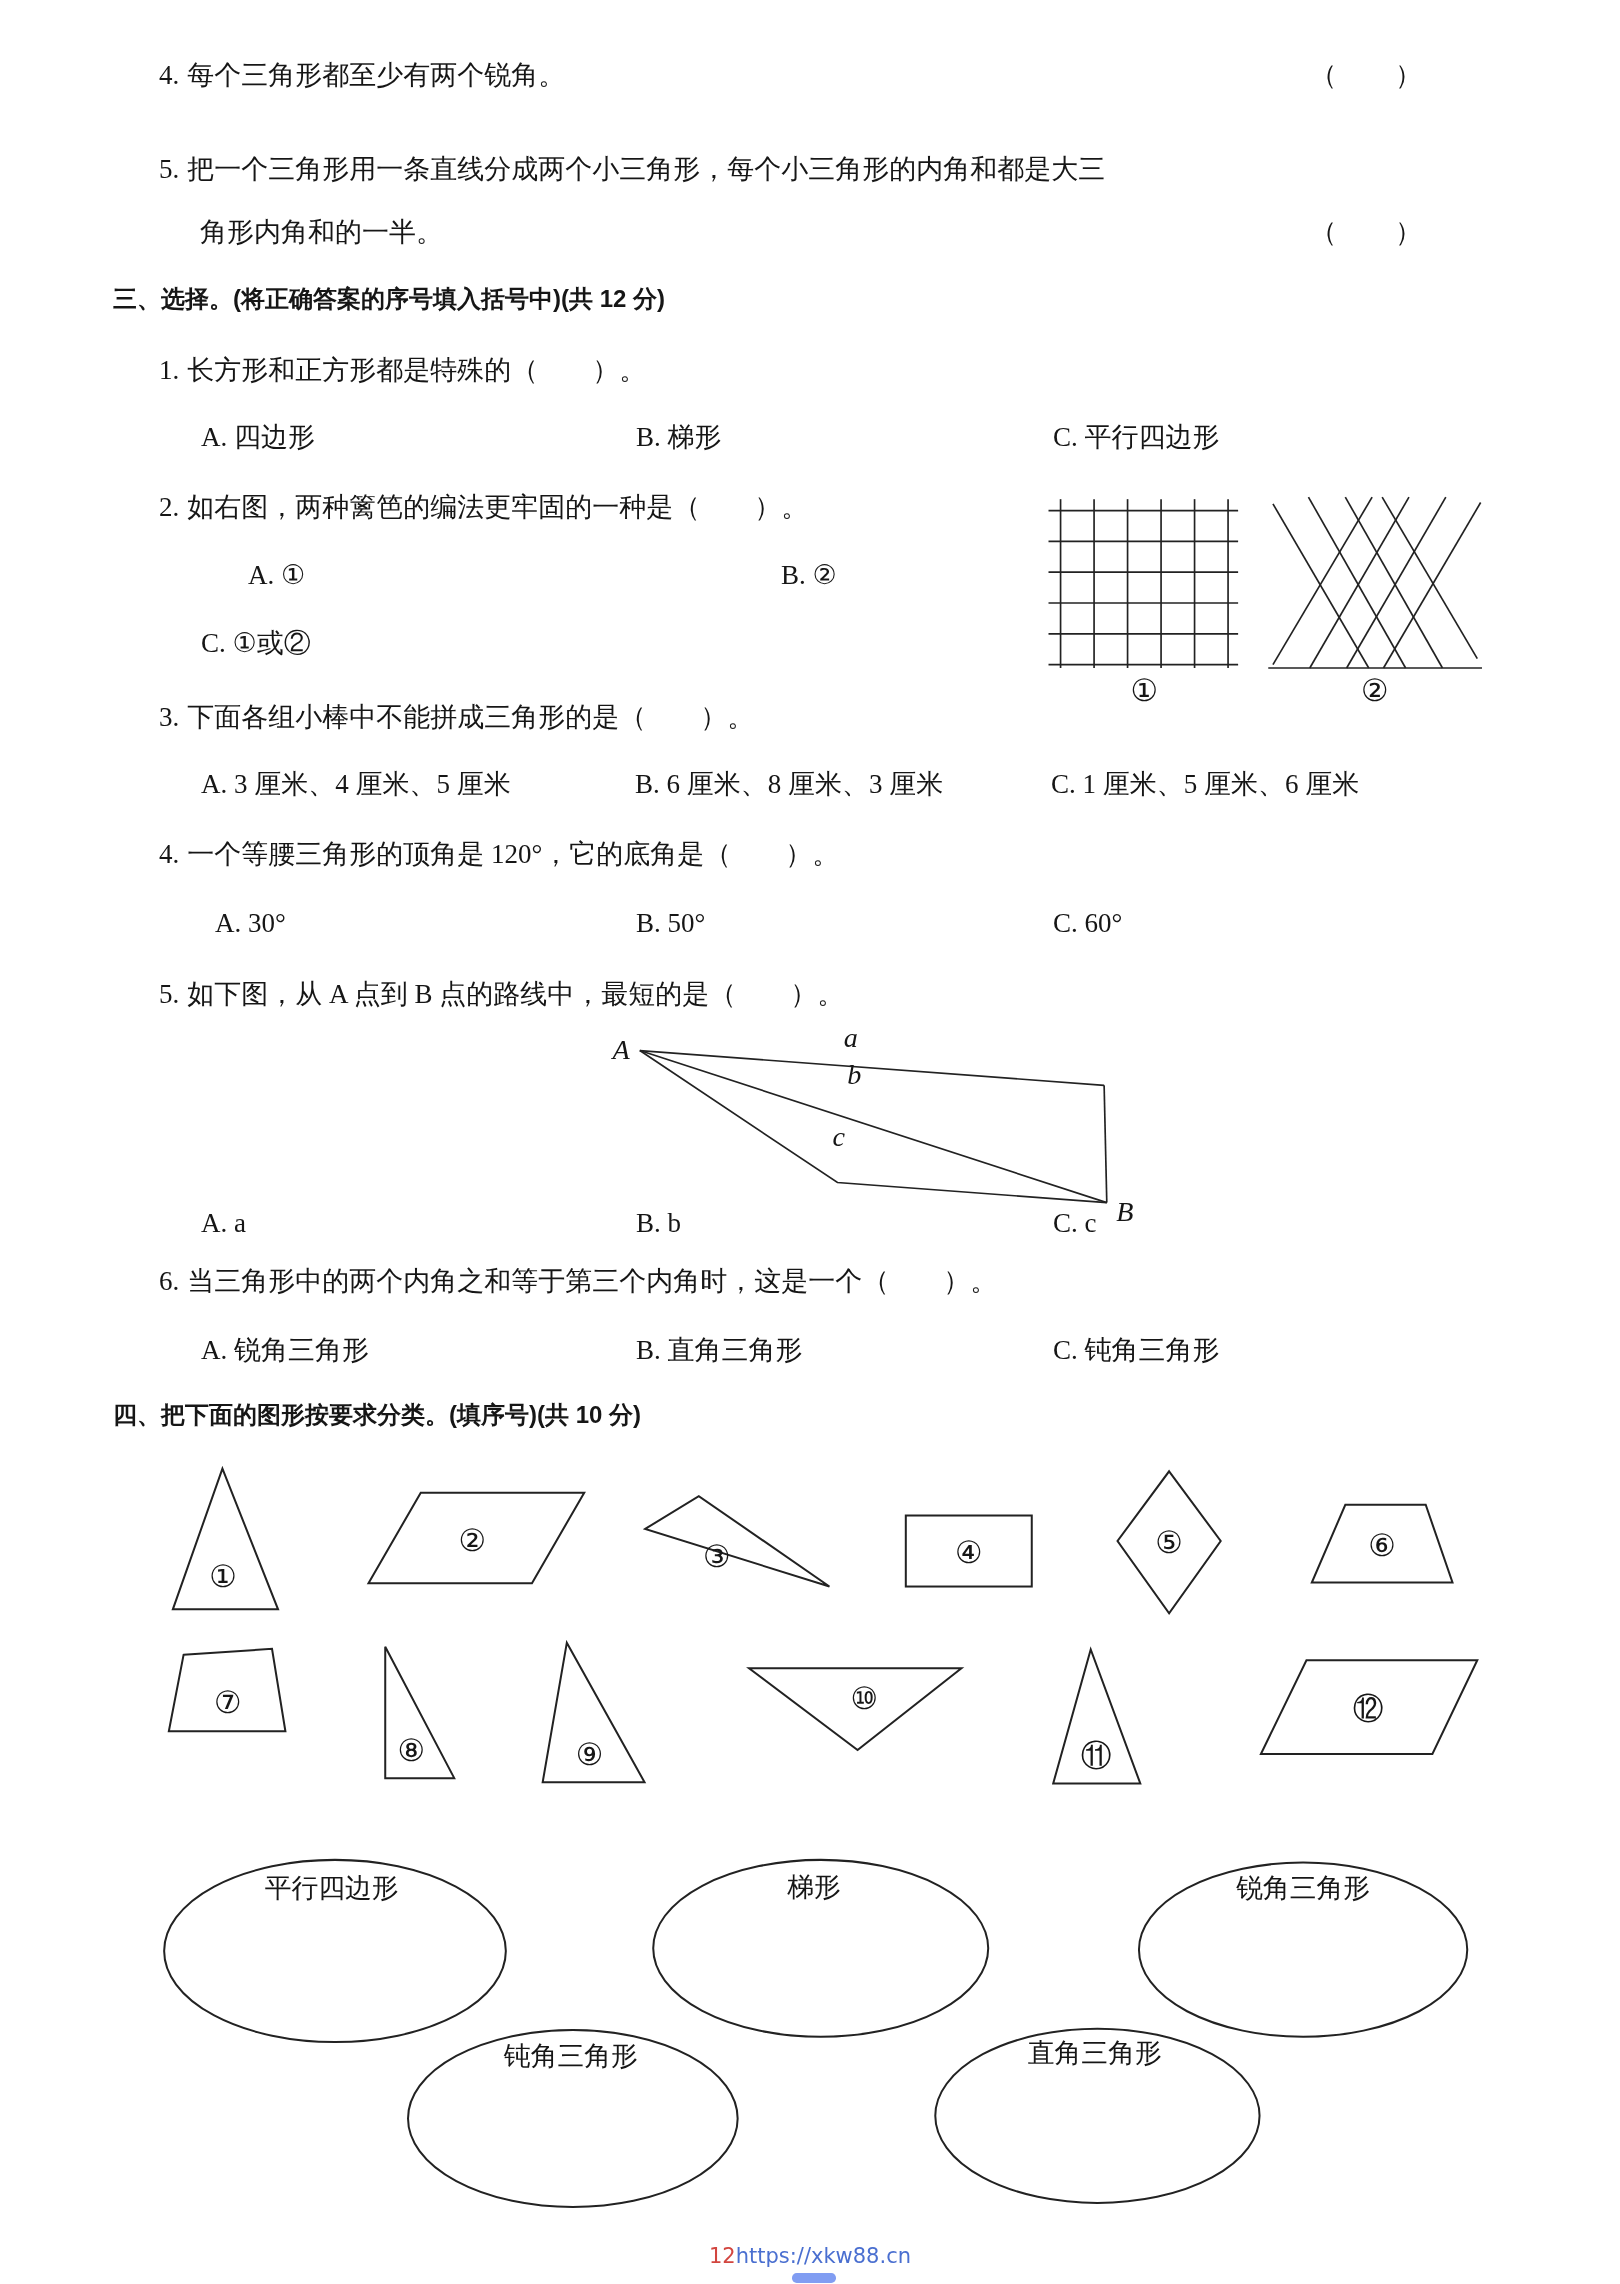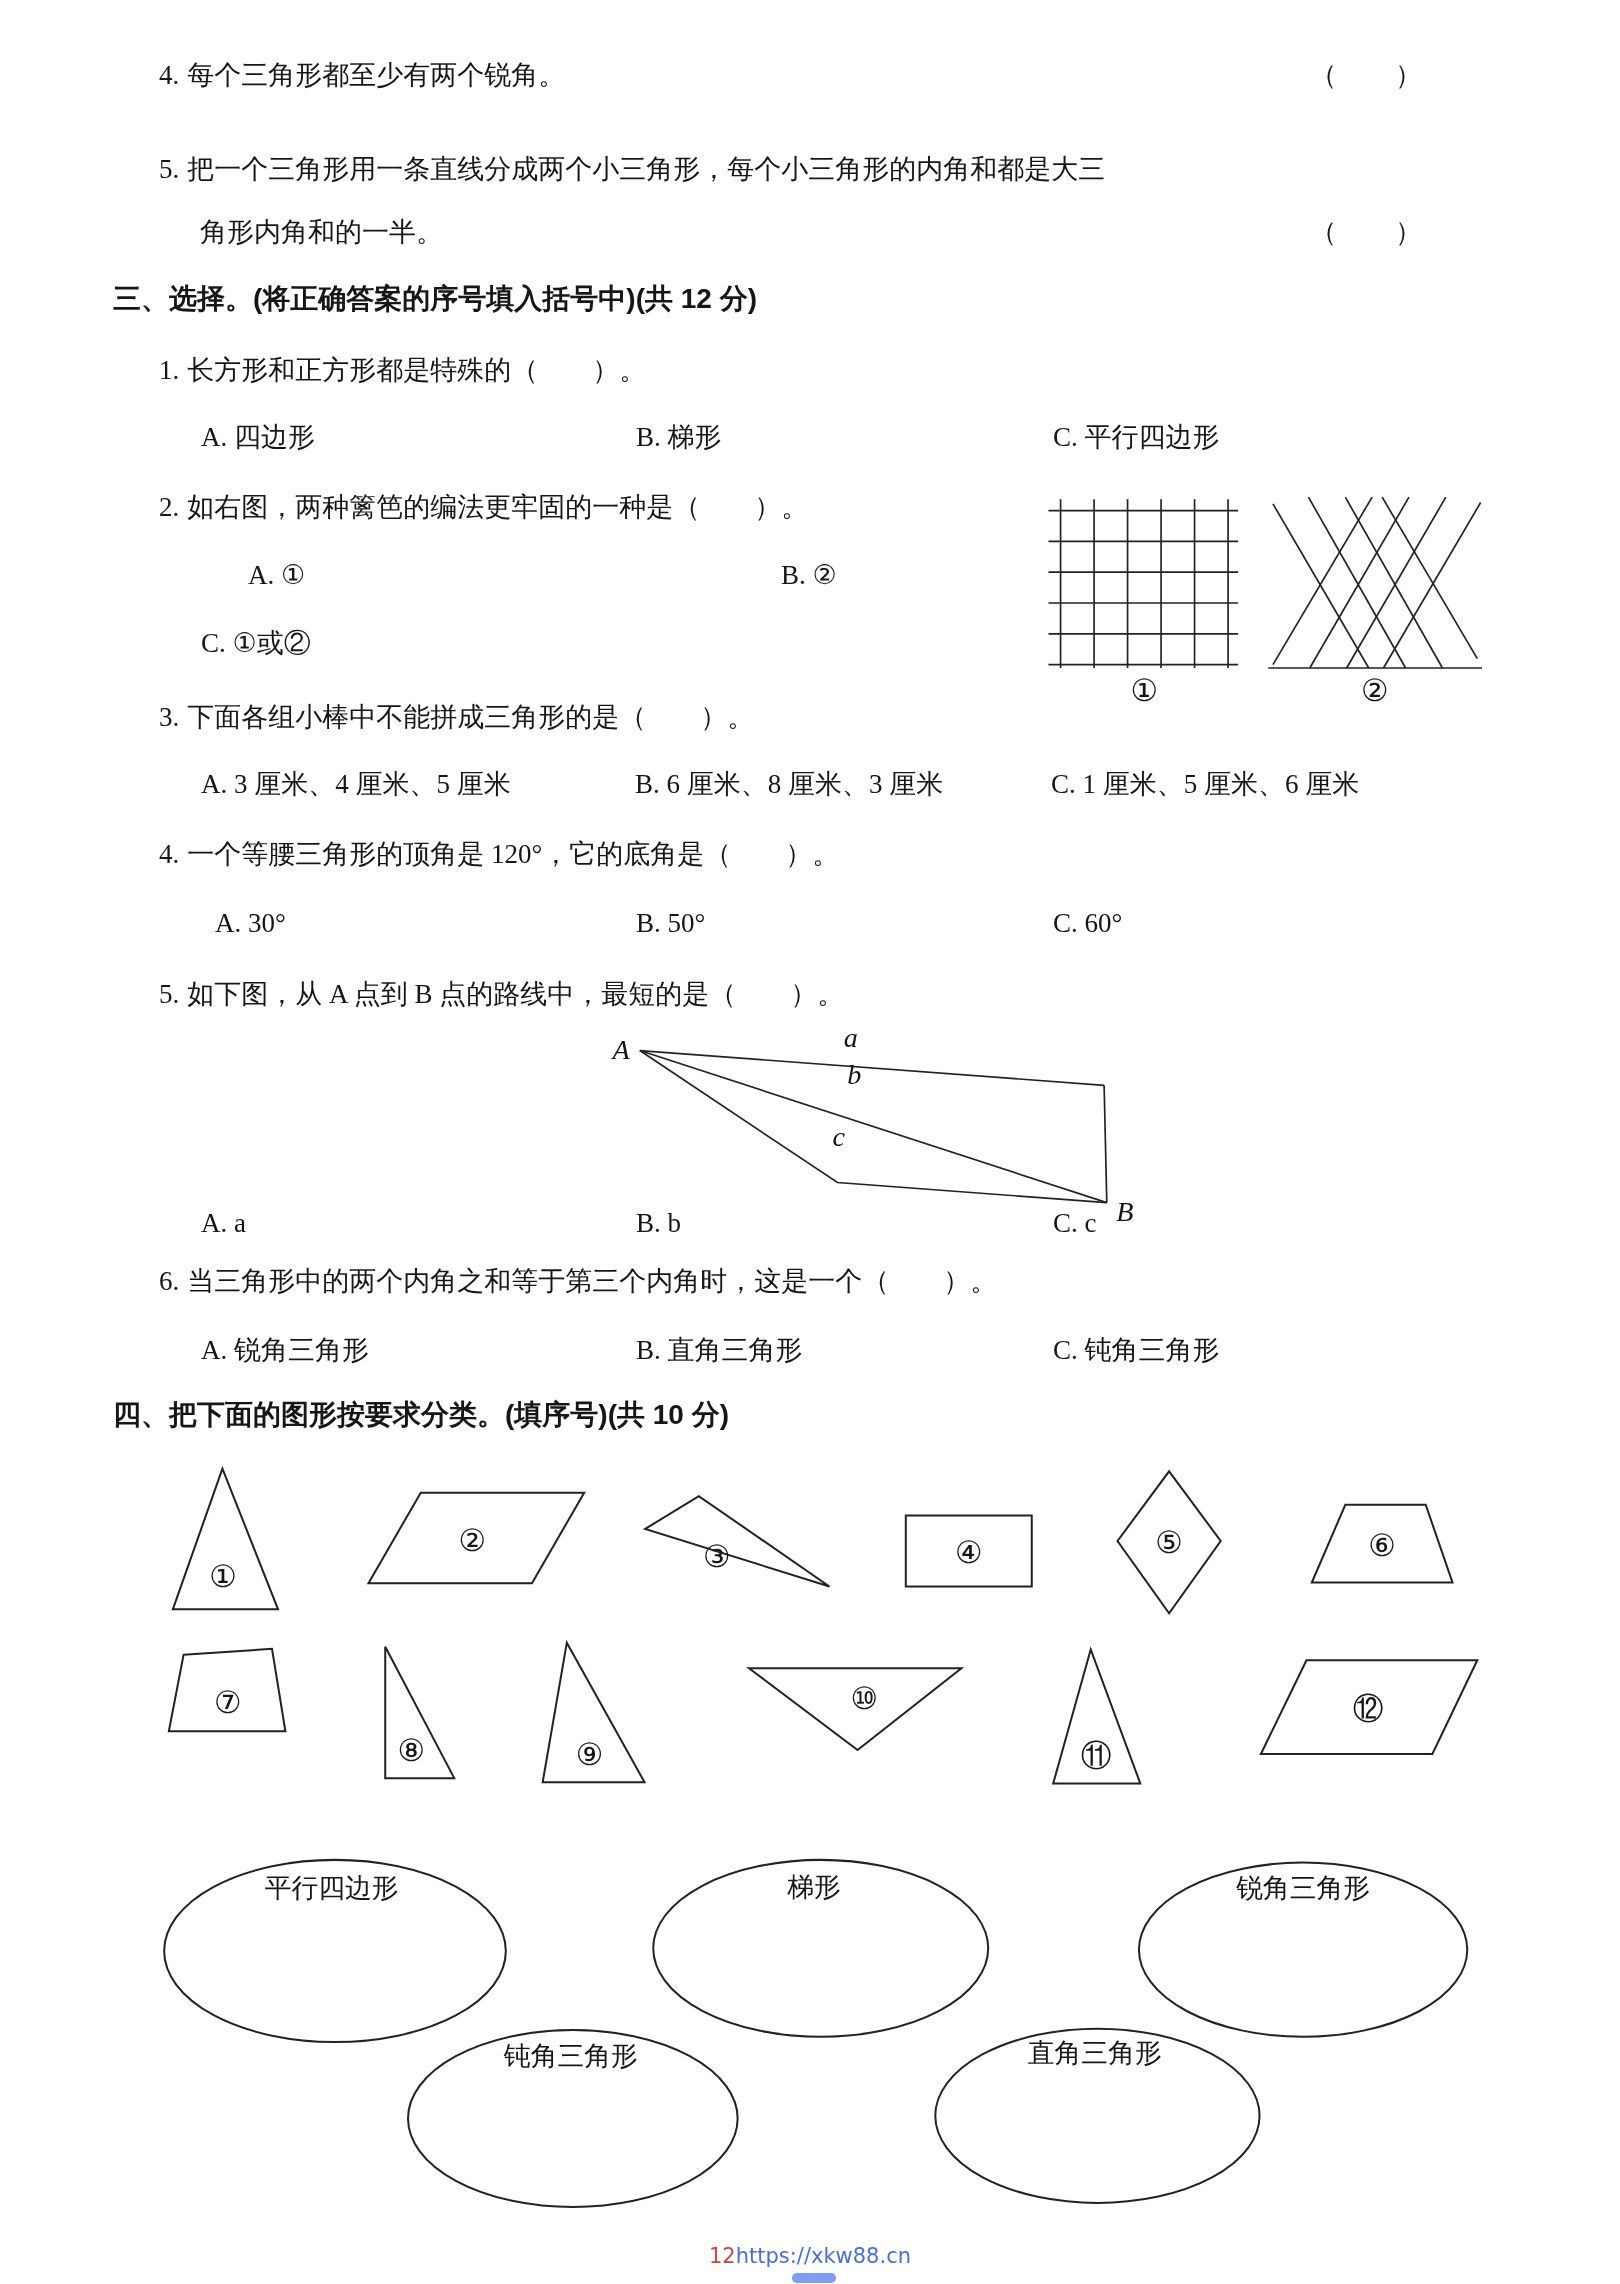--- a/index.html
+++ b/index.html
@@ -4,21 +4,21 @@
 <style>
   * { margin:0; padding:0; box-sizing:border-box; }
   html,body { background:#9a9a9a; }
   .page {
     position:relative; width:1620px; height:2284px; margin:0 auto;
     background:#ffffff; color:#161616; overflow:hidden;
     font-family:"Liberation Serif","DejaVu Serif",serif;
   }
   .tline { position:absolute; font-size:27px; line-height:32px; white-space:nowrap; }
   .qnum { margin-right:8px; }
-  .heading { font-weight:700; font-size:28px; font-family:"Liberation Sans","DejaVu Sans",sans-serif;text-align:right; }
+  .heading { font-weight:700; font-size:24px; font-family:"Liberation Sans","DejaVu Sans",sans-serif;text-align:right; }
   .heading .note { font-weight:700; }
   .bracket { letter-spacing:1.3px; }
   svg.graphics { position:absolute; left:0; top:0; }
   .shape { fill:none; stroke:#222222; stroke-width:3; }
   .fence { stroke:#222222; stroke-width:2.5; }
   .route { fill:none; stroke:#222222; stroke-width:2.5; }
   text.circ { font-size:46px; fill:#161616; text-anchor:middle; dominant-baseline:central;
               font-family:"DejaVu Sans",sans-serif; }
   text.cat { font-size:40px; fill:#161616; text-anchor:middle;
              font-family:"Liberation Serif","DejaVu Serif",serif; }

